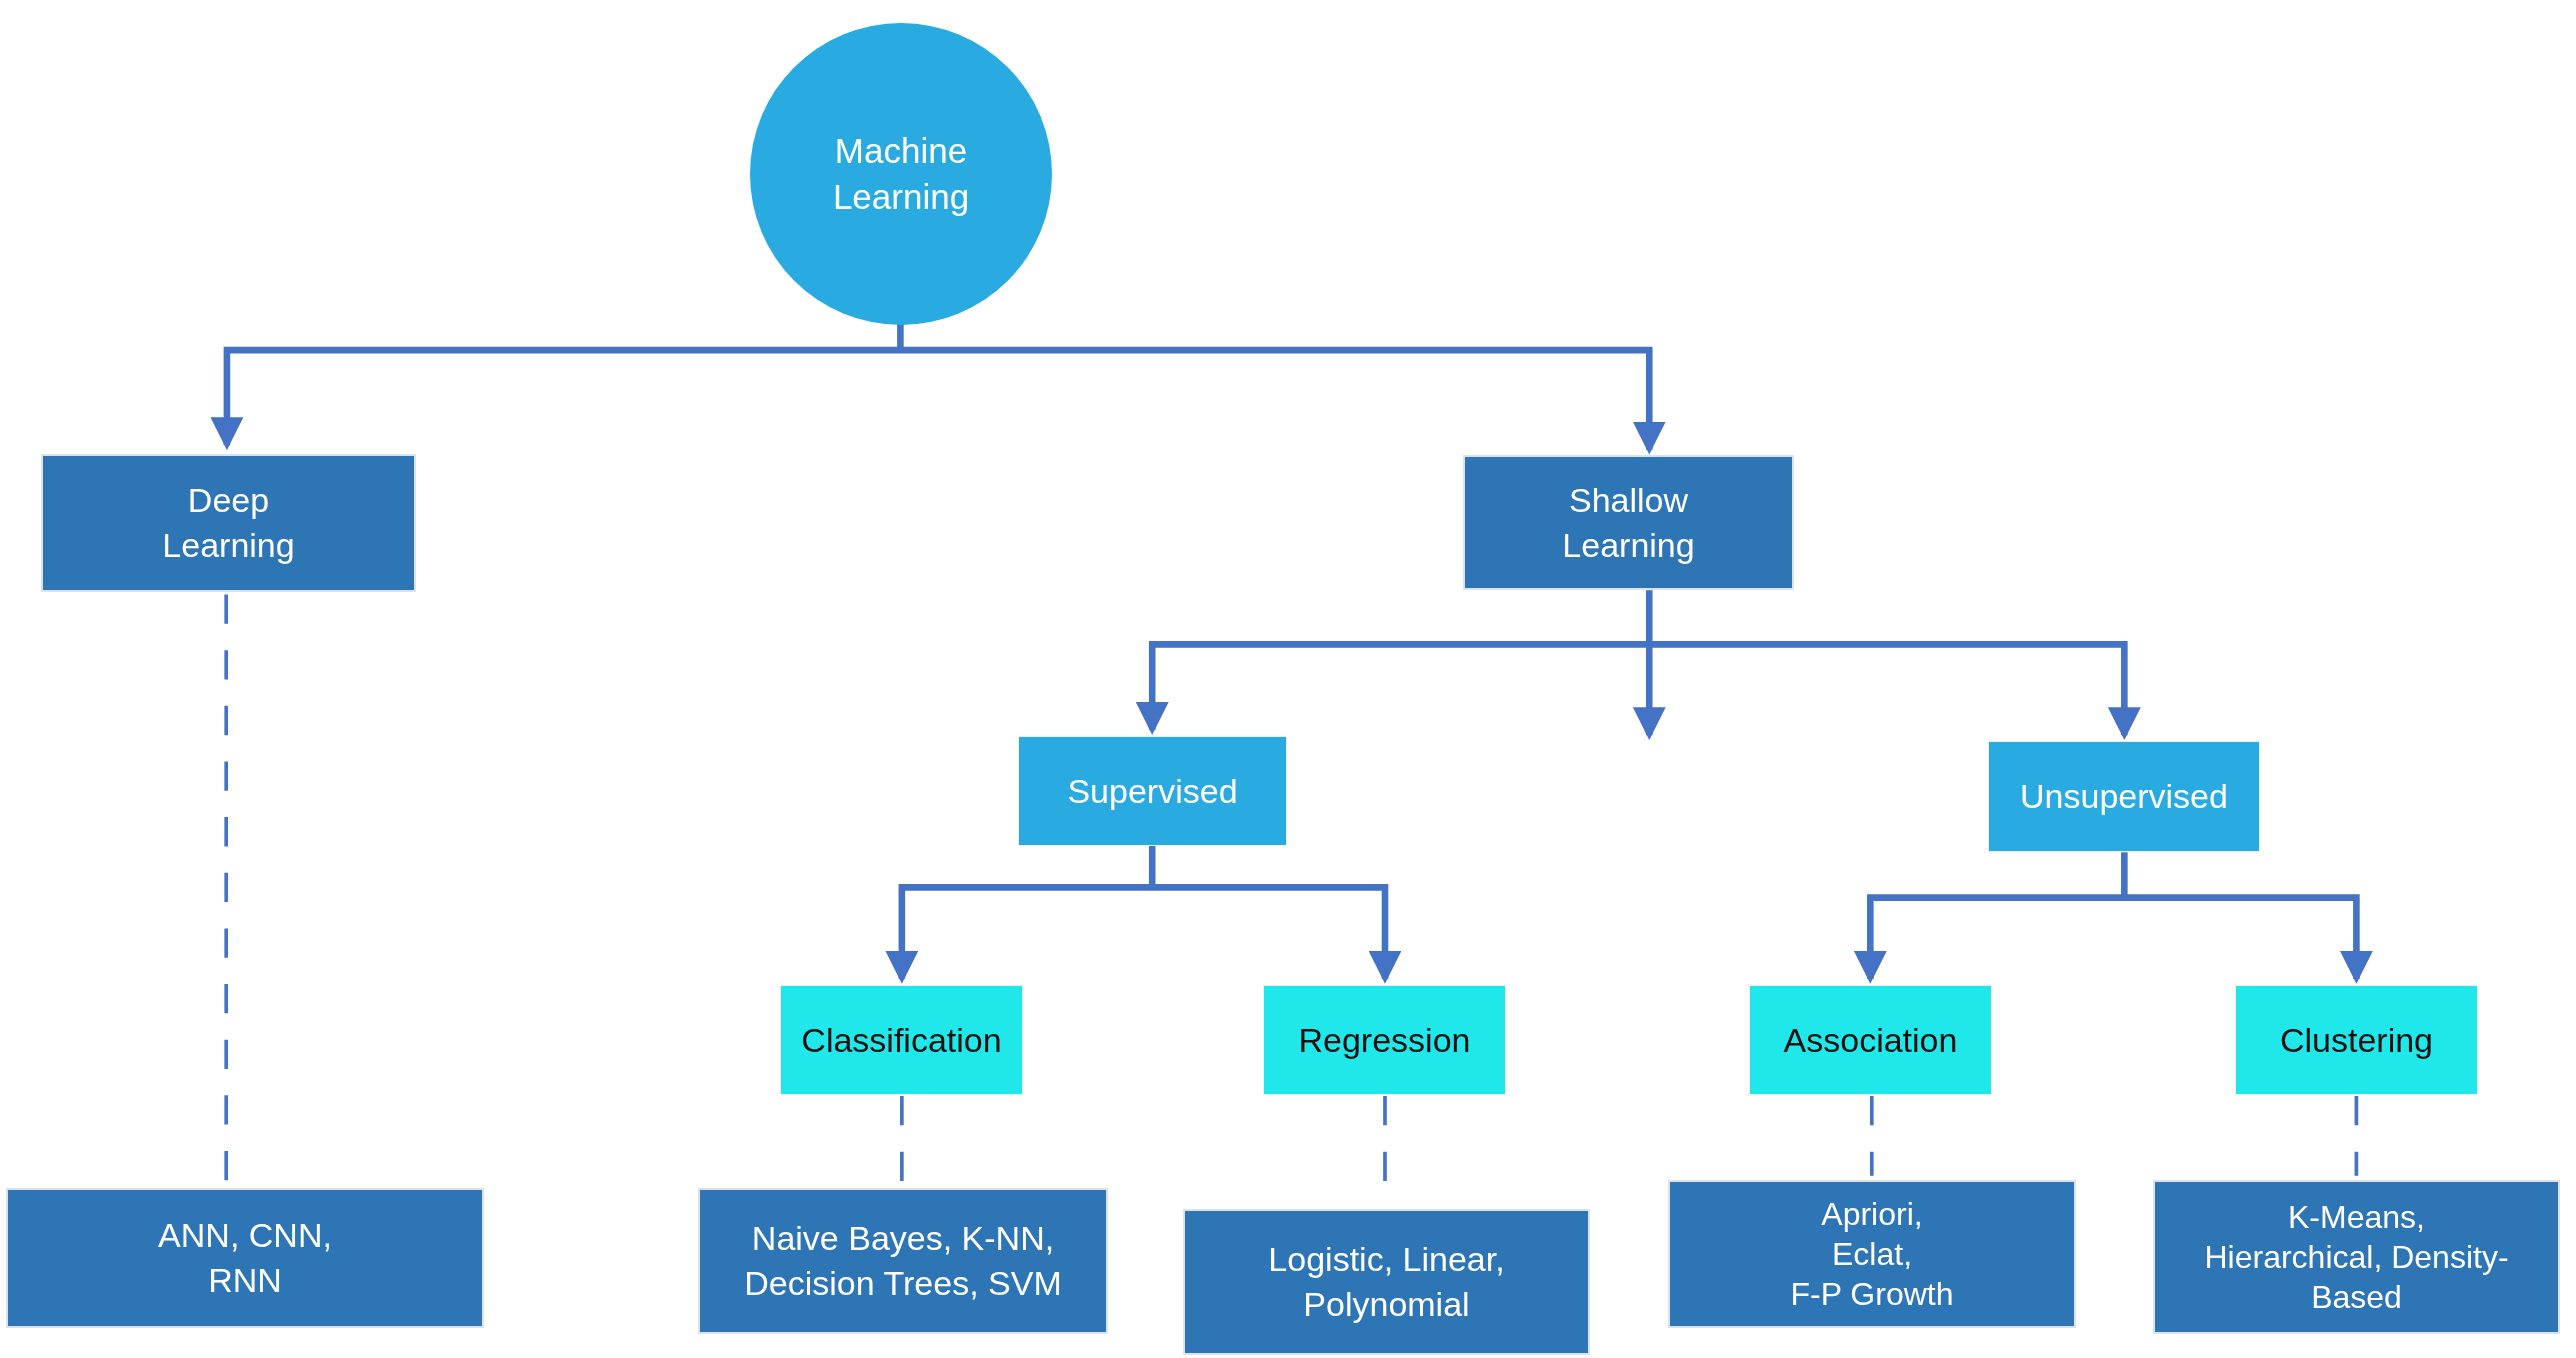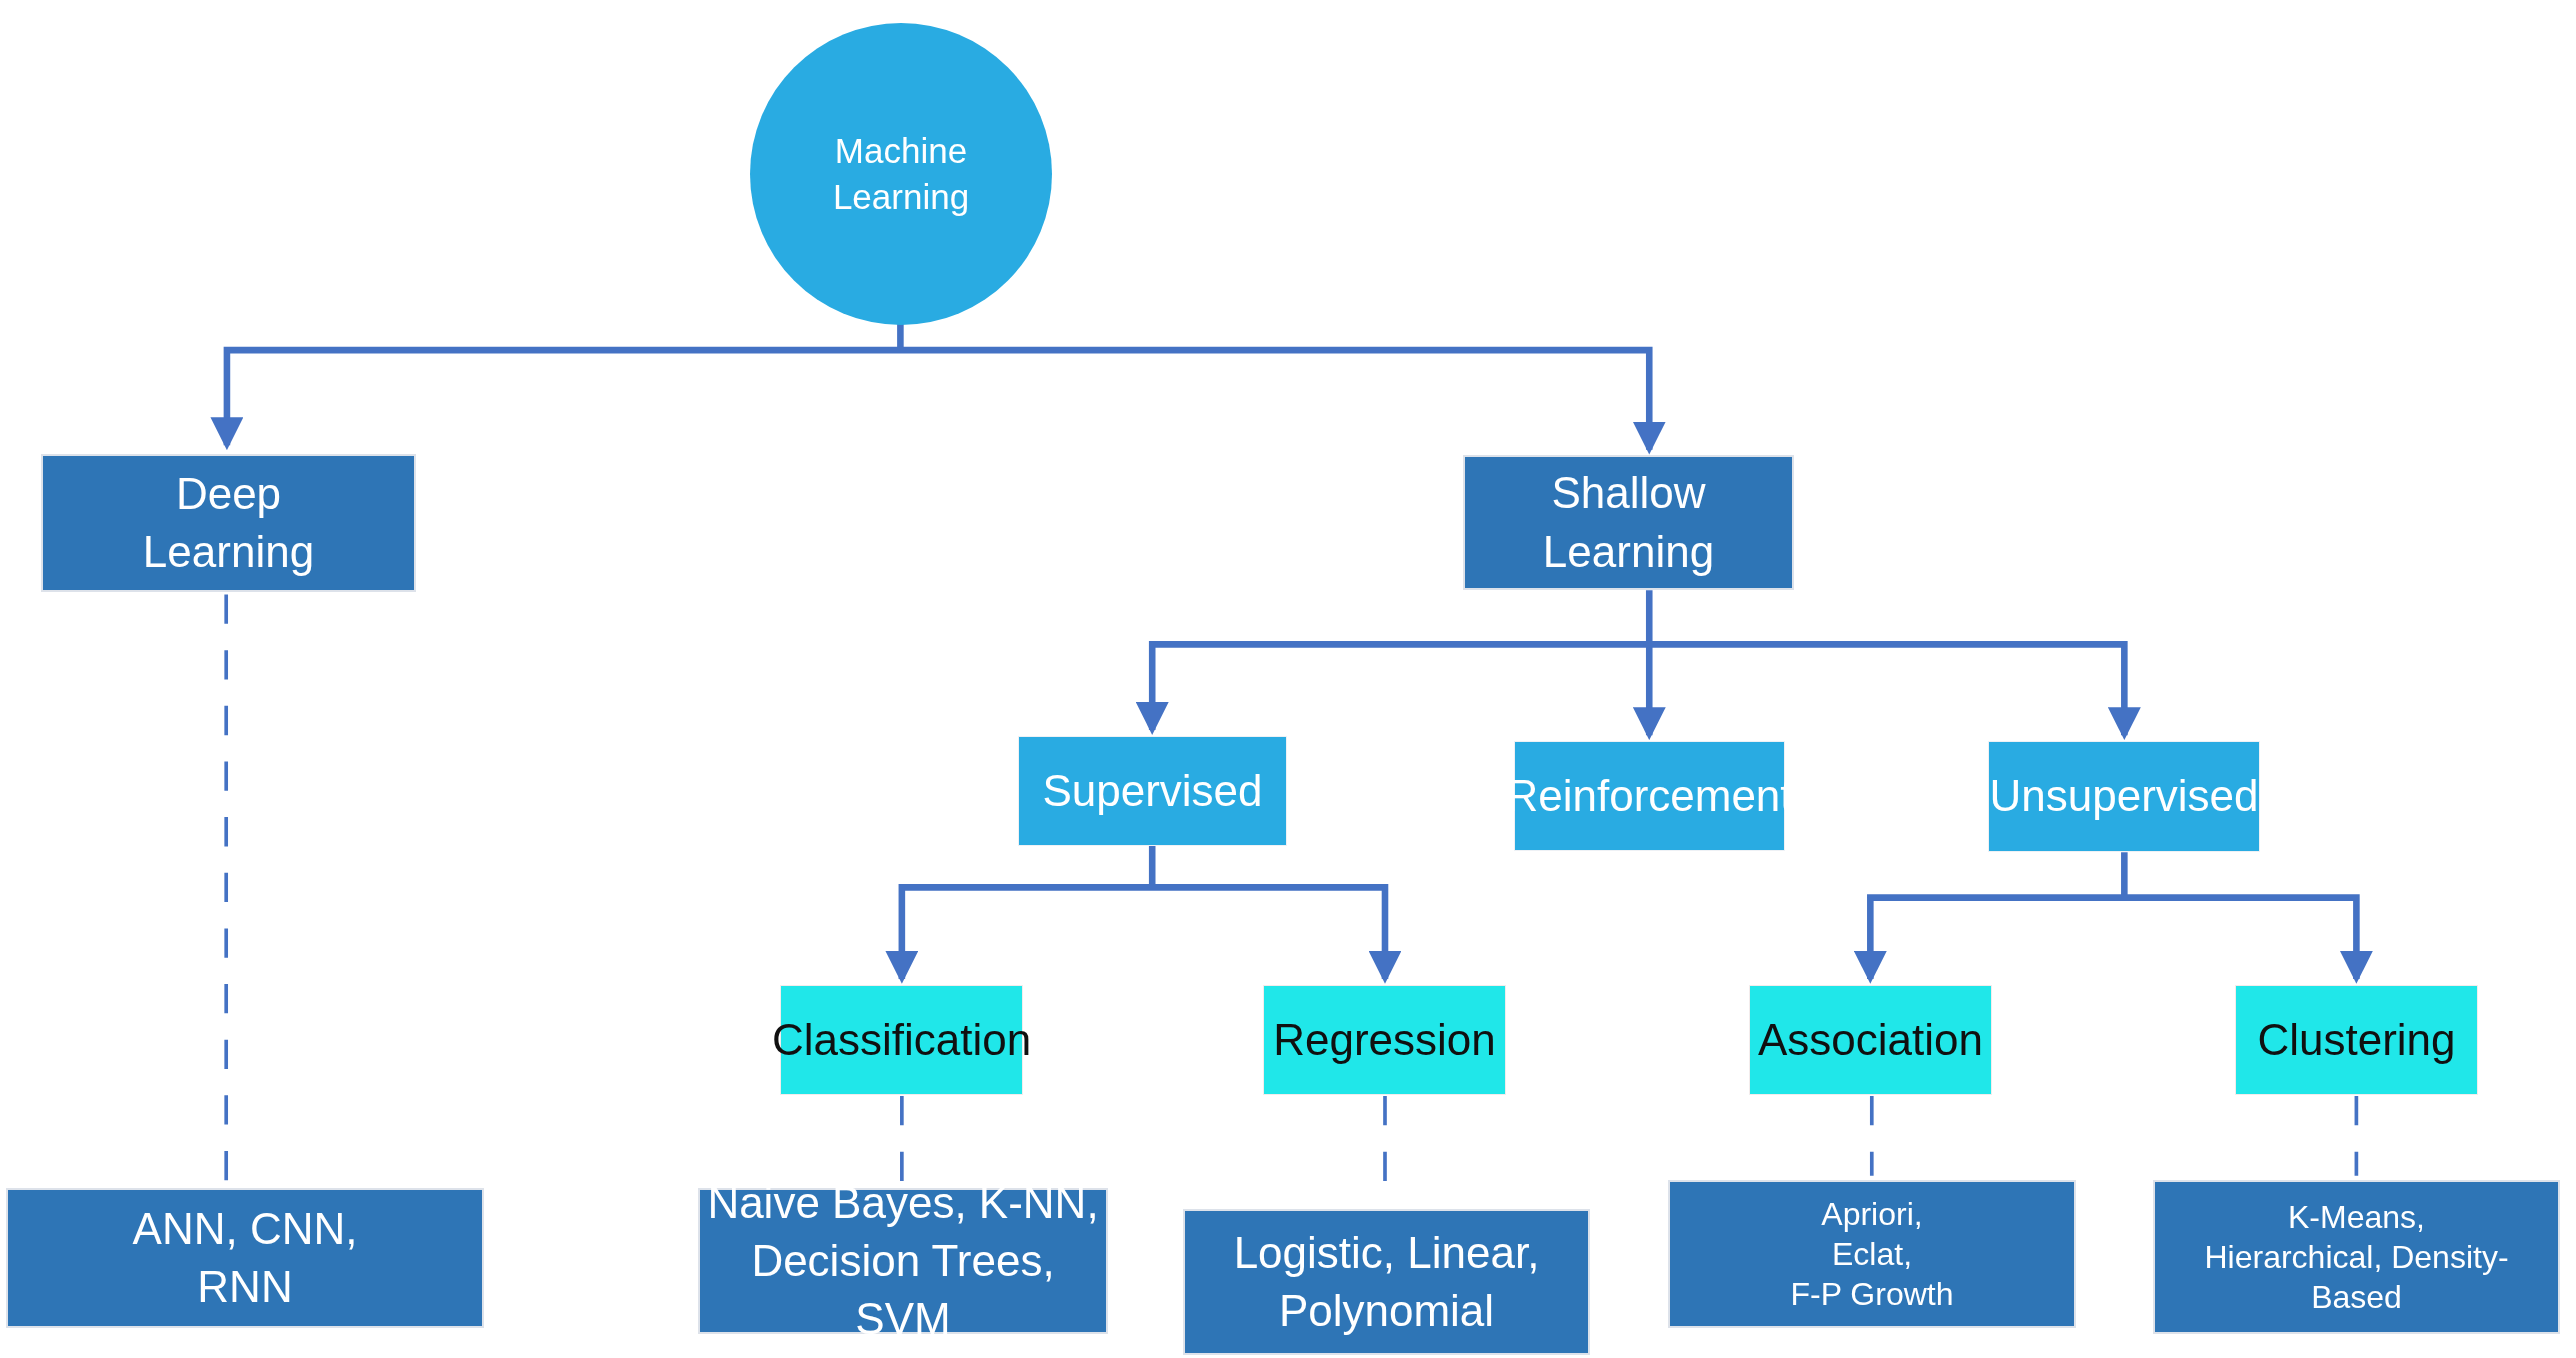--- a/index.html
+++ b/index.html
@@ -21,21 +21,21 @@
   }
   .edges-layer{position:absolute;left:0;top:0;width:2576px;height:1359px;}
   .edge{stroke:var(--edge-blue);stroke-width:9;fill:none;}
   .edge.dashed{stroke-width:5;stroke-dasharray:40 36;}
   .arrowhead{fill:var(--edge-blue);}
   .node{
     position:absolute;
     display:flex;align-items:center;justify-content:center;
     text-align:center;
     white-space:pre-line;
-    font-size:44px;line-height:1.32;
+    font-size:34px;line-height:1.32;
     box-sizing:border-box;
   }
   .node.circle{
     border-radius:50%;
     background:var(--bright-blue);
     color:var(--text-light);
     font-size:35px;
   }
   .node.dark{
     background:var(--dark-blue);
@@ -89,21 +89,20 @@
 Learning</div>
 
   <div class="node dark" style="left:41px;top:454px;width:375px;height:138px;">Deep
 Learning</div>
 
   <div class="node dark" style="left:1463px;top:455px;width:331px;height:135px;">Shallow
 Learning</div>
 
   <div class="node bright" style="left:1018px;top:736px;width:269px;height:110px;">Supervised</div>
 
-  <div class="node bright" style="left:1514px;top:741px;width:271px;height:110px;">Reinforcement</div>
 
   <div class="node bright" style="left:1988px;top:741px;width:272px;height:111px;">Unsupervised</div>
 
   <div class="node cyan" style="left:780px;top:985px;width:243px;height:110px;">Classification</div>
 
   <div class="node cyan" style="left:1749px;top:985px;width:243px;height:110px;">Association</div>
 
   <div class="node cyan" style="left:1263px;top:985px;width:243px;height:110px;">Regression</div>
 
   <div class="node cyan" style="left:2235px;top:985px;width:243px;height:110px;">Clustering</div>

